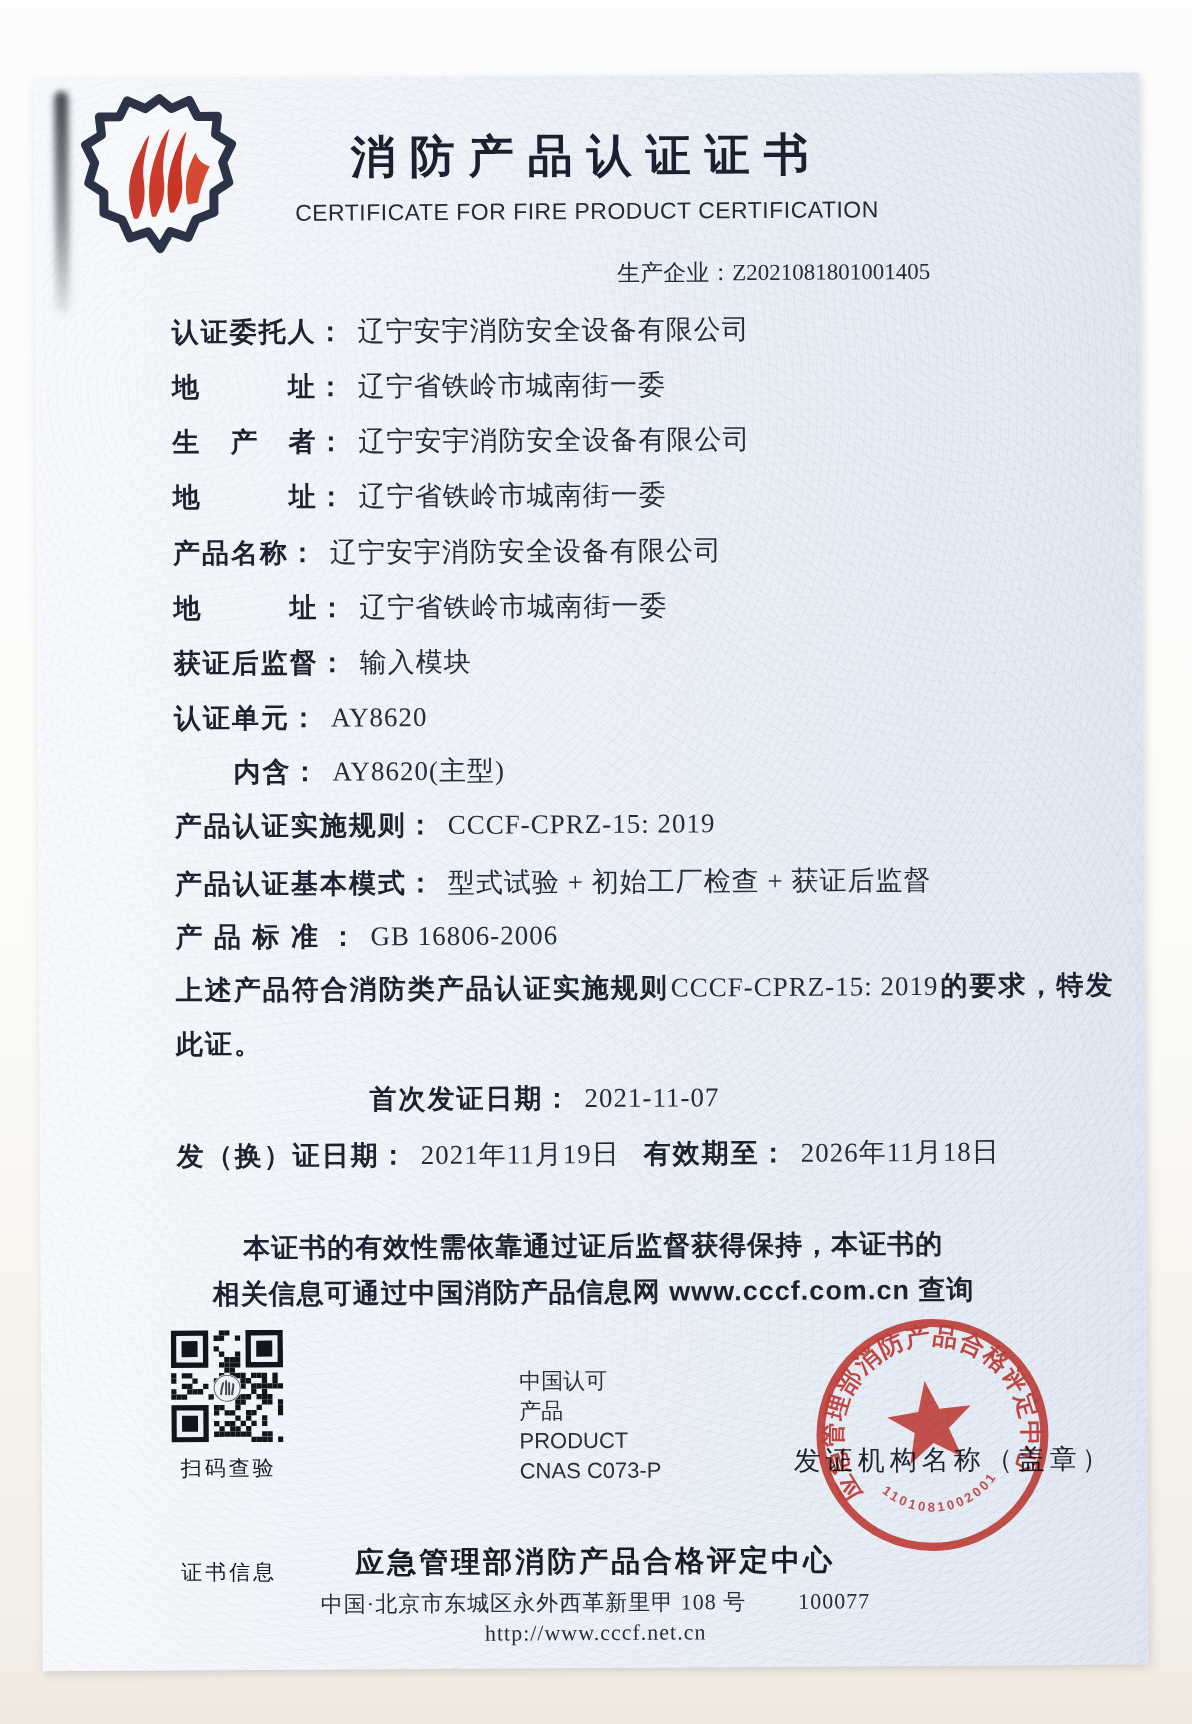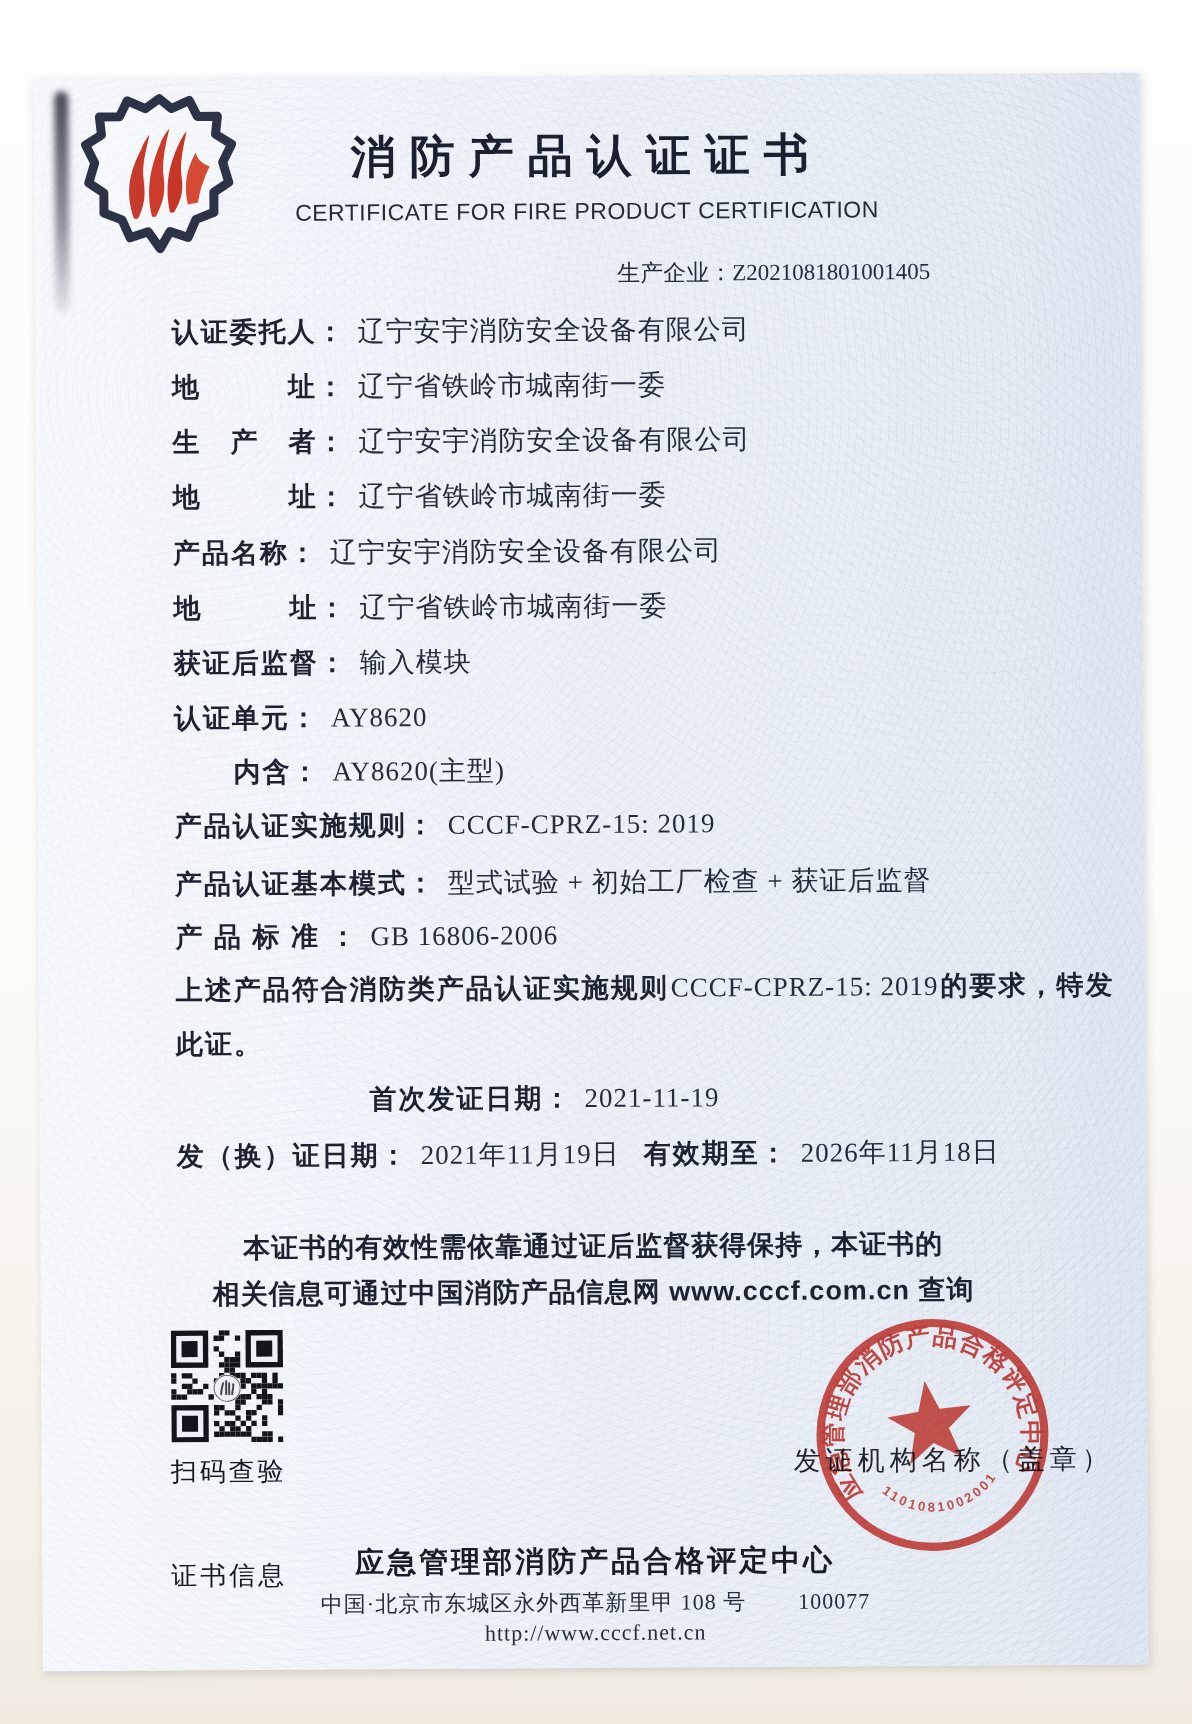--- a/index.html
+++ b/index.html
@@ -35,21 +35,21 @@
     font-size:23px;color:#242b3a;
   }
   .row{left:137px;white-space:nowrap;}
   .row.indent{left:196px;}
   .lbl{font-weight:700;font-size:27px;color:#1c2230;letter-spacing:2px;}
   .val{font-family:"Liberation Serif",serif;font-size:27px;color:#242b3a;margin-left:12px;letter-spacing:1px;}
   .stmt{left:137px;width:880px;white-space:nowrap;}
   .stmt .code{font-family:"Liberation Serif",serif;font-weight:400;}
   .centerline{left:0;width:100%;text-align:center;}
   .notice{font-weight:600;font-size:27px;color:#1c2230;letter-spacing:1px;}
-  .qr-caption{font-size:26px;color:#14181f;letter-spacing:3px;text-align:center;width:150px;left:112px;}
+  .qr-caption{font-size:21px;color:#14181f;letter-spacing:3px;text-align:center;width:150px;left:112px;}
   .cnas-lines div{font-size:22px;color:#2b2f38;line-height:30px;}
   .seal-label{
     left:752px;top:1368px;width:330px;font-family:"Liberation Serif",serif;
     font-size:27px;letter-spacing:5px;color:#1f2430;white-space:nowrap;z-index:2;
   }
   .stamp{left:768px;top:1238px;width:246px;height:246px;z-index:3;opacity:.92;mix-blend-mode:multiply;transform:rotate(-8deg);}
   .footer-org{top:1466px;font-size:29px;font-weight:700;letter-spacing:3px;color:#171c26;}
   .footer-addr{top:1512px;font-family:"Liberation Serif",serif;font-size:22px;color:#242b3a;letter-spacing:1px;}
   .footer-url{top:1544px;font-family:"Liberation Serif",serif;font-size:22px;color:#242b3a;letter-spacing:1px;}
   .shadow-streak{
@@ -96,21 +96,21 @@
   <div class="abs row" style="top:841px;"><span class="lbl">产 品 标 准 ：</span><span class="val">GB 16806-2006</span></div>
 
   <div class="abs stmt" style="top:894px;">
     <span class="lbl">上述产品符合消防类产品认证实施规则</span><span class="val code" style="margin-left:2px;">CCCF-CPRZ-15: 2019</span><span class="lbl" style="margin-left:2px;">的要求，特发</span>
   </div>
   <div class="abs stmt" style="top:948px;">
     <span class="lbl">此证。</span>
   </div>
 
   <div class="abs" style="left:330px;top:1004px;white-space:nowrap;">
-    <span class="lbl">首次发证日期：</span><span class="val">2021-11-19</span>
+    <span class="lbl">首次发证日期：</span><span class="val">2021-11-07</span>
   </div>
   <div class="abs" style="left:137px;top:1060px;white-space:nowrap;">
     <span class="lbl">发（换）证日期：</span><span class="val">2021年11月19日</span><span class="lbl" style="margin-left:24px;">有效期至：</span><span class="val">2026年11月18日</span>
   </div>
 
   <div class="abs centerline notice" style="top:1152px;">本证书的有效性需依靠通过证后监督获得保持，本证书的</div>
   <div class="abs centerline notice" style="top:1198px;">
     <span>相关信息可通过中国消防产品信息网 </span><span>www.cccf.com.cn</span><span> 查询</span>
   </div>
 
@@ -234,20 +234,26 @@
         <rect x="10.666666666666666" y="85.33333333333333" width="16" height="16" fill="#14151a"></rect>
         <circle cx="56" cy="58" r="14" fill="#eef2f8"></circle>
         <circle cx="56" cy="58" r="13" fill="none" stroke="#666" stroke-width="1"></circle>
         <path d="M50,64 c0,-5 1,-8 2,-11 m3,11 v-13 m3,13 v-11 m3,11 c0,-4 2,-7 1,-10" stroke="#444" stroke-width="2" fill="none" stroke-linecap="round"></path>
       </svg>
   </div>
   <div class="abs qr-caption" style="top:1376px;">扫码查验</div>
   <div class="abs qr-caption" style="top:1480px;">证书信息</div>
 
 
+  <div class="abs cnas-lines" style="left:478px;top:1290px;">
+    <div>中国认可</div>
+    <div>产品</div>
+    <div>PRODUCT</div>
+    <div>CNAS C073-P</div>
+  </div>
 
   <div class="abs seal-label">发证机构名称（盖章）</div>
 
   <div class="abs stamp">
     <svg width="246" height="246" viewBox="0 0 244 244">
       <defs>
         <path id="ringPath" d="M40.4,160 A90,90 0 1 1 203.6,160"></path>
         <path id="serialPath" d="M59.7,165.6 A76,76 0 0 0 184.3,165.6"></path>
       </defs>
       <circle cx="122" cy="122" r="111" fill="none" stroke="#cf342c" stroke-width="8" opacity=".92"></circle>

